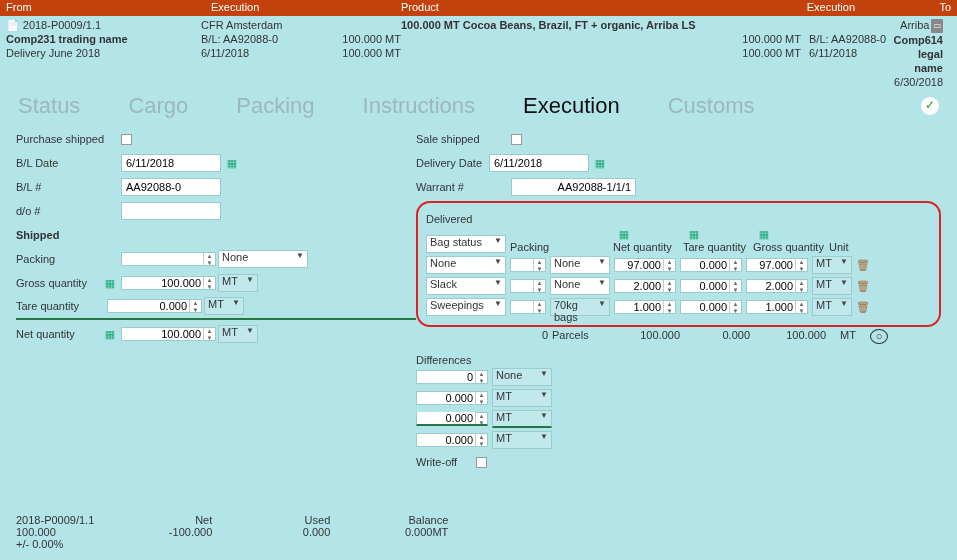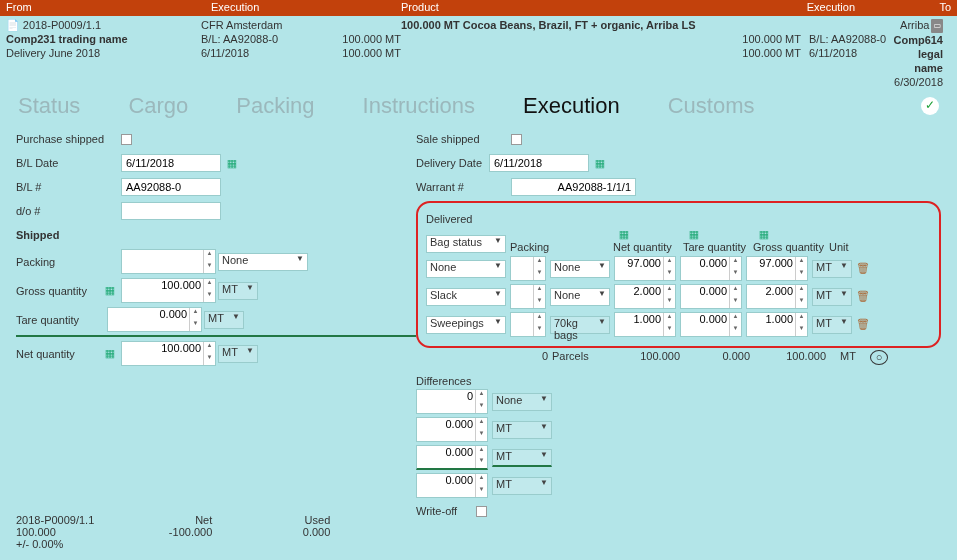--- a/index.html
+++ b/index.html
@@ -19,21 +19,21 @@
 .tabs .ok{width:18px;height:18px;border-radius:50%;background:#fff;color:#1fa038;text-align:center;line-height:17px;font-size:12px}
 .body{display:flex;padding:0 16px}
 .left{width:400px}.right{flex:1}
 .row{display:flex;align-items:center;margin-bottom:4px;min-height:20px}
 .lbl{width:105px;font-size:11px;color:#333}
 .lbl.bold{font-weight:bold}
 .chk{width:11px;height:11px;background:#fff;border:1px solid #999}
 .inp{background:#fff;border:1px solid #7fa;border-color:#9cc;height:18px;padding:1px 4px;font-size:11px}
 .w100{width:100px}.w90{width:90px}
 .cal{display:inline-flex;width:14px;height:14px;margin-left:4px;align-items:center;justify-content:center;color:#2a7}
-.spin{background:#fff;border:1px solid #9cc;height:25px;display:flex;align-items:flex-start;width:95px}
+.spin{background:#fff;border:1px solid #9cc;height:14px;display:flex;align-items:flex-end;width:95px}
 .spin input{border:none;flex:1;text-align:right;padding-right:2px;font-size:11px;width:10px}
 .spin .arrows{width:12px;height:100%;display:flex;flex-direction:column;border-left:1px solid #ccc}
 .spin .arrows span{flex:1;font-size:6px;text-align:center;line-height:7px;color:#666}
 .combo{background:#c1e9ec;border:1px solid #9cc;height:18px;display:flex;align-items:flex-start;justify-content:space-between;padding:0 3px;font-size:11px}
 .combo.white{background:#fff}
 .combo .arr{font-size:8px;color:#444}
 .w40{width:40px}.w60{width:60px}.w80{width:80px}
 .hl{border-bottom:2px solid #274}
 .section-h{font-size:11px;margin:4px 0 2px 0}
 .delivered{border:2px solid #d22;border-radius:14px;padding:6px 8px;margin-top:2px}
@@ -430,13 +430,17 @@
     <div>+/- 0.00%</div>
   </div>
   <div class="c" style="text-align:right">
     <div>Net</div>
     <div>-100.000</div>
   </div>
   <div class="c" style="text-align:right">
     <div>Used</div>
     <div>0.000</div>
   </div>
+  <div class="c" style="text-align:right">
+    <div>Balance</div>
+    <div>0.000MT</div>
+  </div>
 </div>
 
 </body></html>

